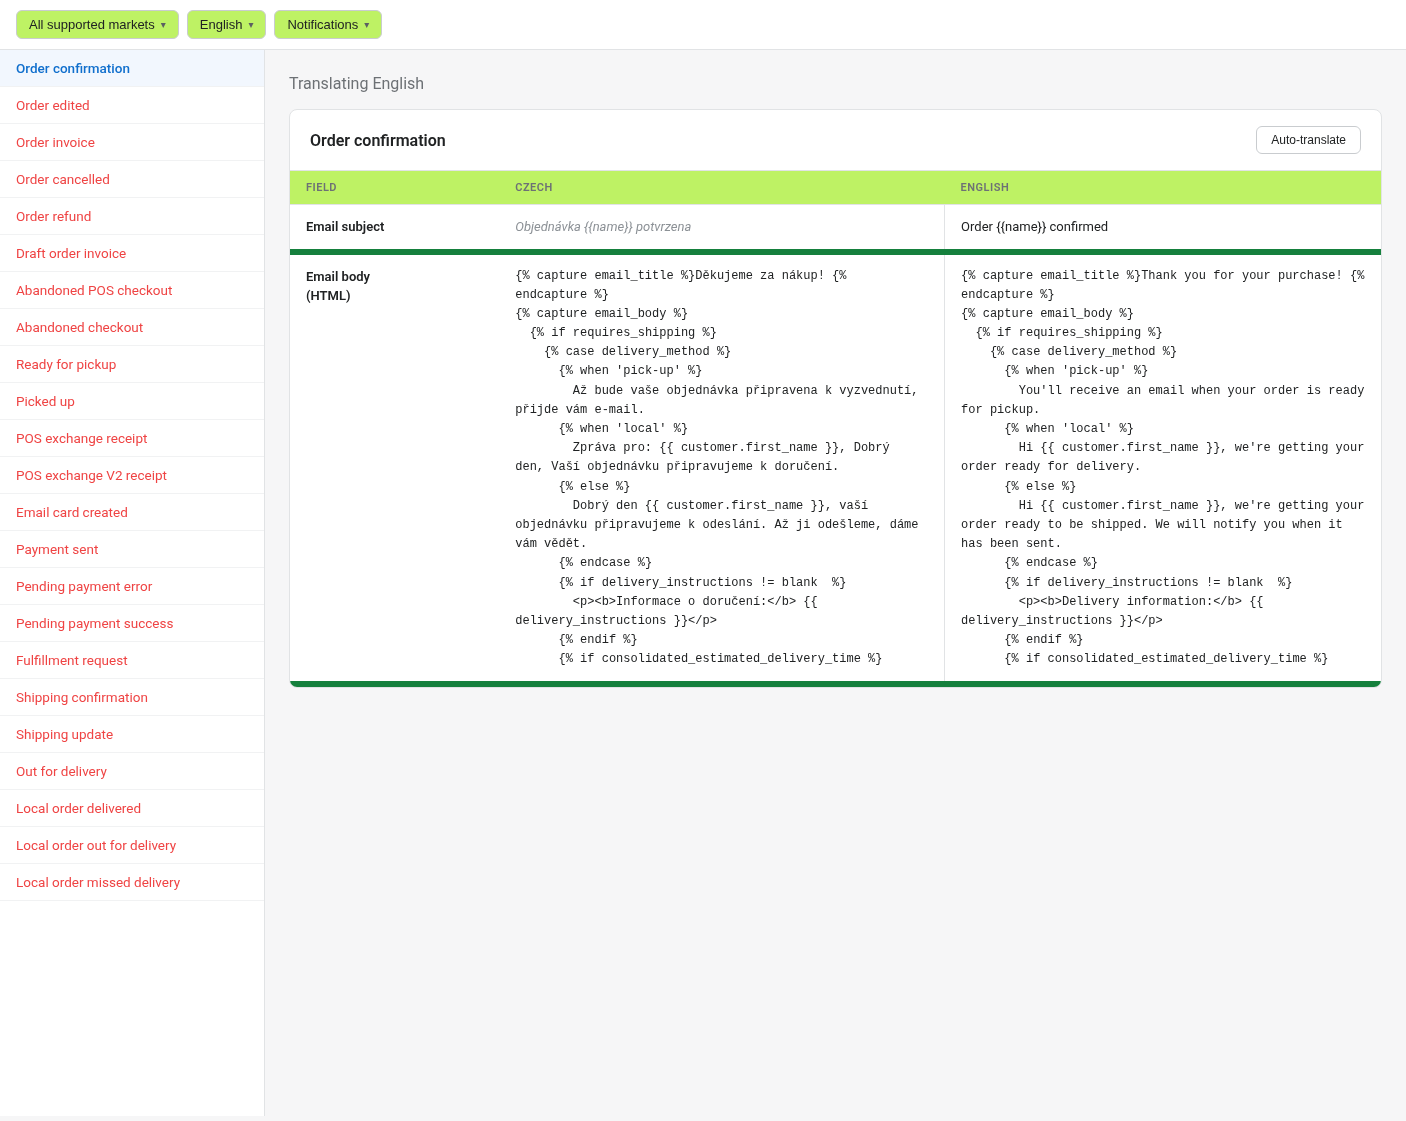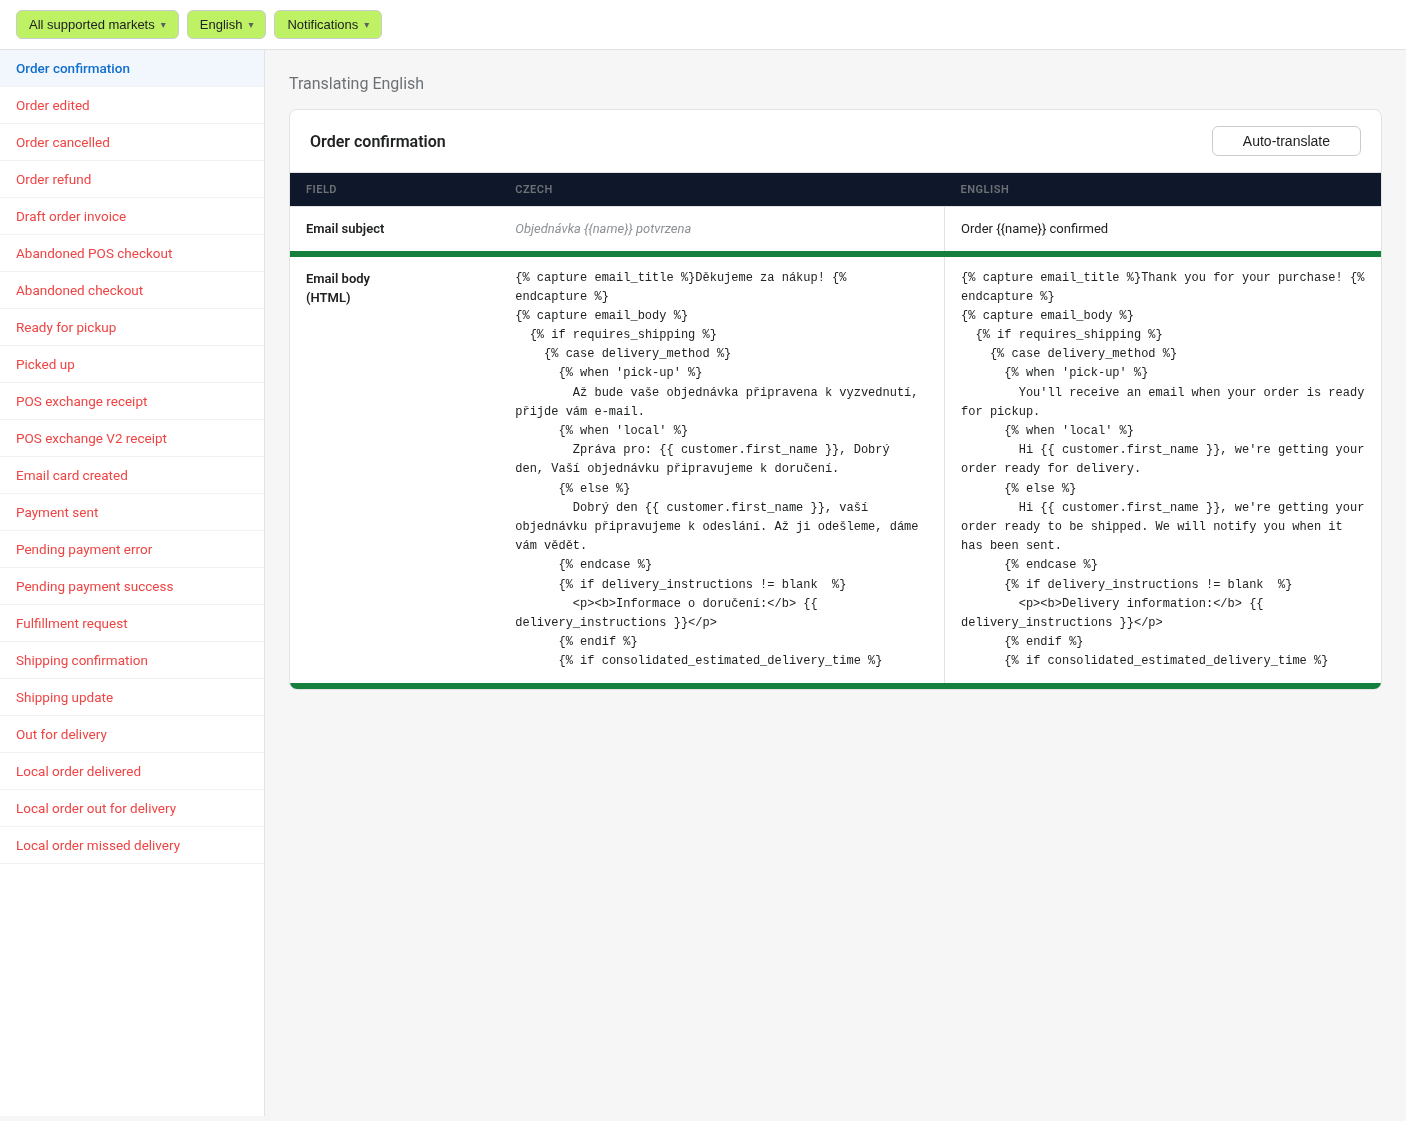--- a/index.html
+++ b/index.html
@@ -89,44 +89,44 @@
       justify-content: space-between;
       padding: 16px 20px;
       border-bottom: 1px solid #e1e3e5;
     }
     .card-header-title {
       font-size: 16px;
       font-weight: 600;
       color: #202223;
     }
     .auto-translate-btn {
-      padding: 6px 30px;
+      padding: 6px 14px;
       border: 1px solid #c9cccf;
       border-radius: 6px;
       background: #fff;
-      font-size: 14px;
+      font-size: 12px;
       color: #202223;
       cursor: pointer;
     }
 
     
     .translation-table {
       width: 100%;
       border-collapse: collapse;
     }
     .translation-table th {
       text-align: left;
       padding: 10px 16px;
       font-size: 11px;
       font-weight: 600;
       color: #6d7175;
       text-transform: uppercase;
       letter-spacing: 0.5px;
       border-bottom: 1px solid #e1e3e5;
-      background: #0f172a;
+      background: #bef264;
     }
     .translation-table td {
       vertical-align: top;
       padding: 12px 16px;
       border-bottom: 6px solid #15803d;
       font-size: 13px;
       line-height: 1.5;
     }
     .field-col { width: 140px; font-weight: 600; }
     .czech-col { width: 40%; }
@@ -163,20 +163,21 @@
     <span>Notifications</span>
     <span class="chevron-icon">▾</span>
   </button>
 </div>
 
 <div class="main-layout">
 
   <nav class="sidebar">
       <div class="sidebar-item active">Order confirmation</div>
       <div class="sidebar-item">Order edited</div>
+      <div class="sidebar-item">Order invoice</div>
       <div class="sidebar-item">Order cancelled</div>
       <div class="sidebar-item">Order refund</div>
       <div class="sidebar-item">Draft order invoice</div>
       <div class="sidebar-item">Abandoned POS checkout</div>
       <div class="sidebar-item">Abandoned checkout</div>
       <div class="sidebar-item">Ready for pickup</div>
       <div class="sidebar-item">Picked up</div>
       <div class="sidebar-item">POS exchange receipt</div>
       <div class="sidebar-item">POS exchange V2 receipt</div>
       <div class="sidebar-item">Email card created</div>

